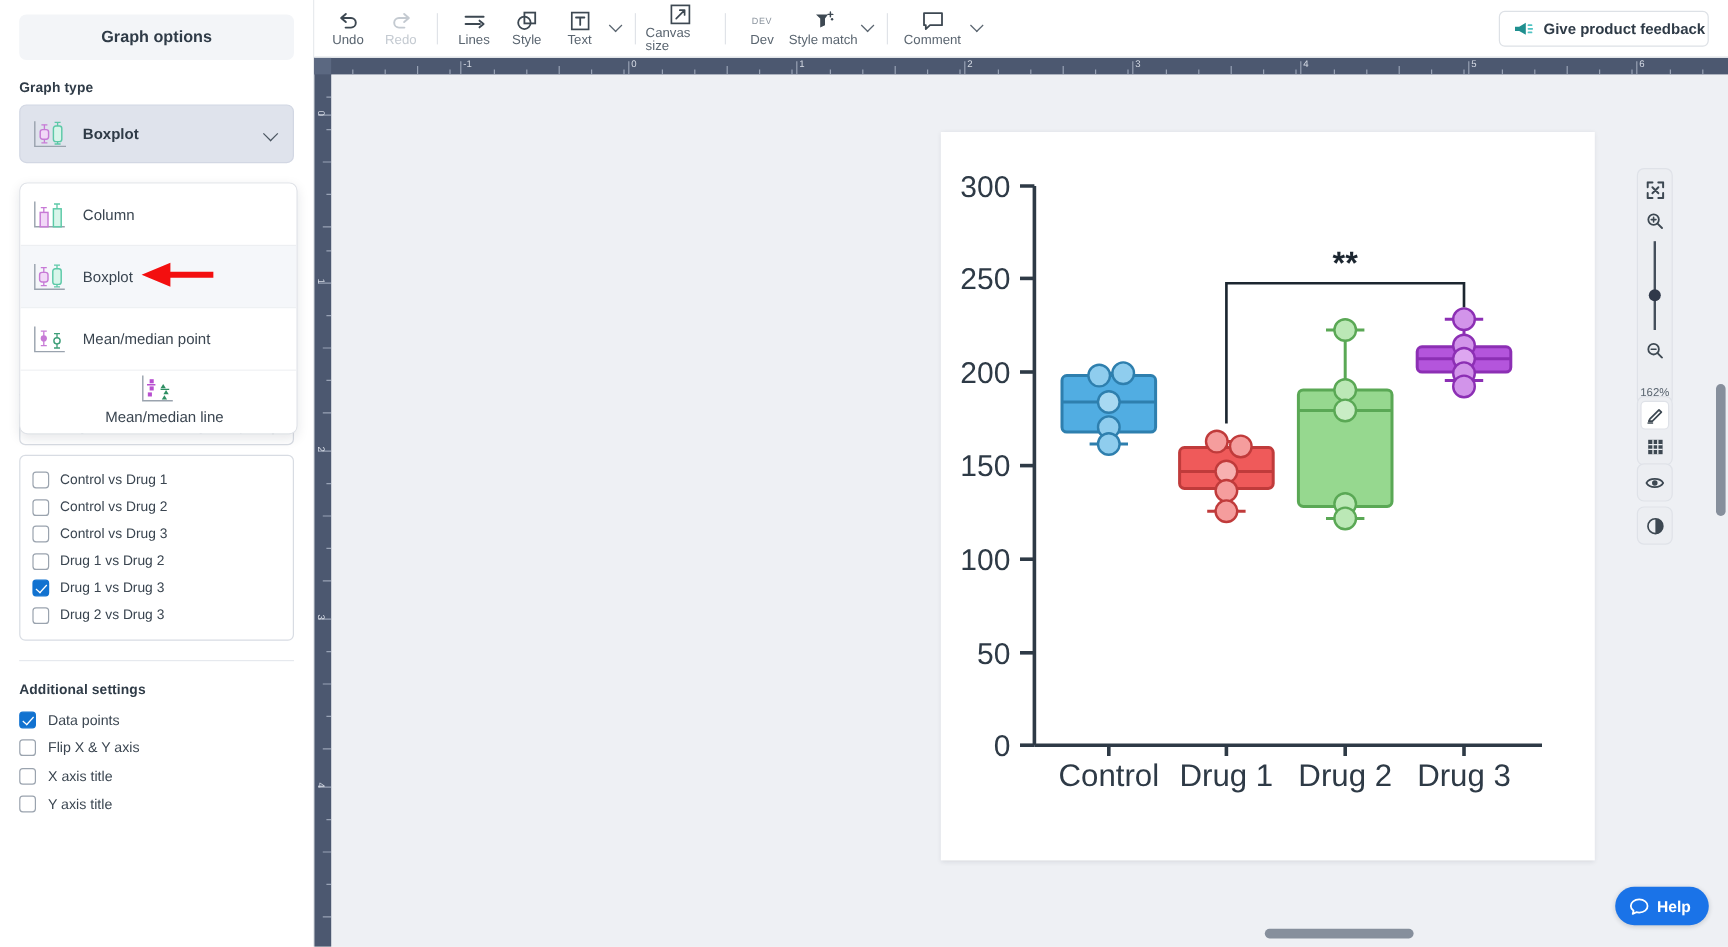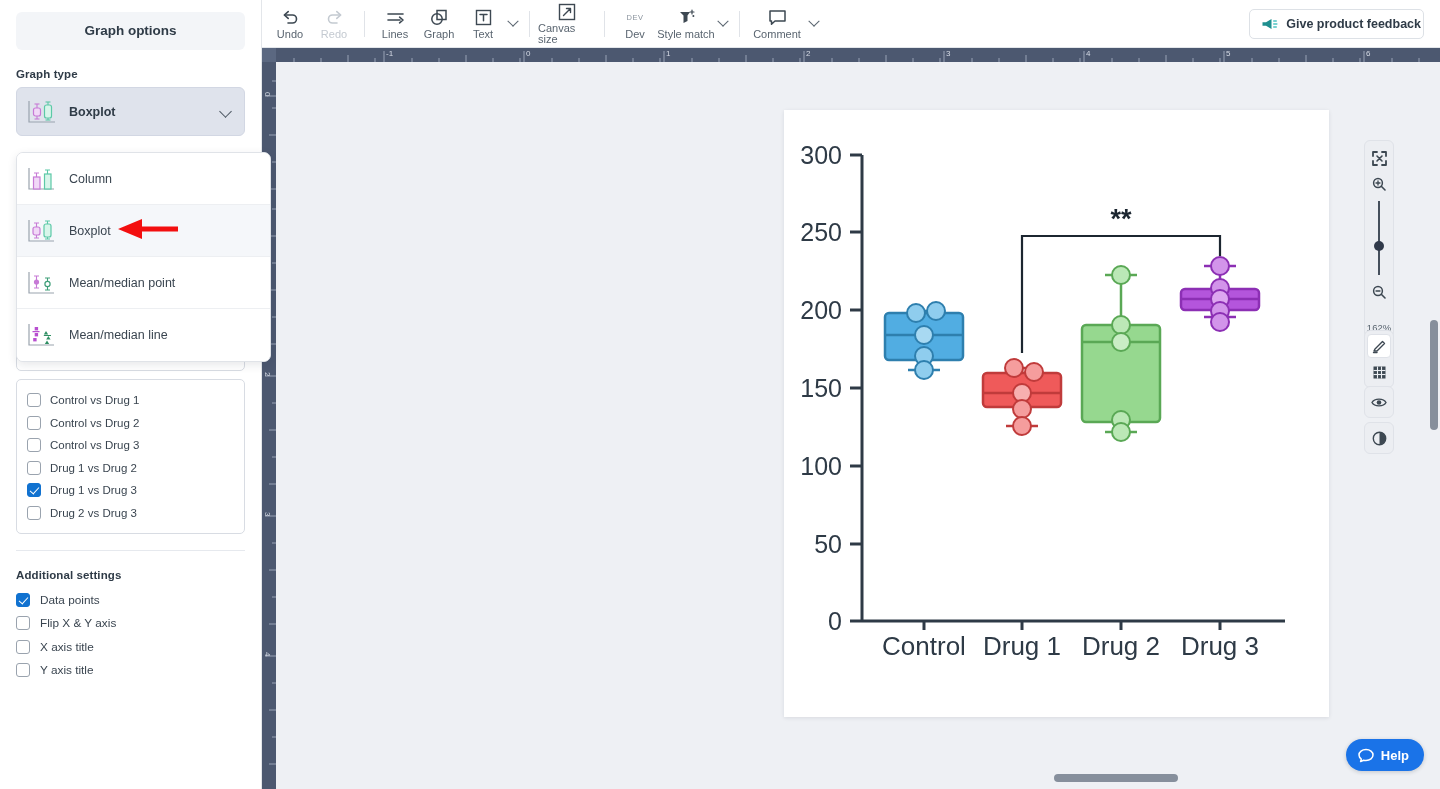--- a/index.html
+++ b/index.html
@@ -54,36 +54,36 @@
   .chev::after {
     content: ""; position: absolute; left: 3px; top: 3px;
     width: 8px; height: 8px;
     border-right: 1.7px solid #4a5560; border-bottom: 1.7px solid #4a5560;
     transform: rotate(45deg);
   }
 
   .dropdown {
     position: absolute;
     left: 16px; top: 152px;
-    width: 255px;
+    width: 232px;
     background: #ffffff;
     border: 1px solid #e0e3e8;
     border-radius: 7px;
     box-shadow: 0 3px 10px rgba(20,30,45,.10);
     z-index: 30;
     overflow: hidden;
   }
   .dd-item {
     height: 52px; display: flex; align-items: center;
     padding: 0 10px 0 8px;
     border-bottom: 1px solid #edeff2;
     cursor: pointer;
     background: #ffffff;
   }
-  .dd-item:last-child { border-bottom: none; }
+  .dd-item:last-child { border-bottom: none; flex-direction: column; }
   .dd-item.selected { background: #f5f7fa; }
   .dd-icon { width: 32px; height: 30px; flex: 0 0 32px; }
   .dd-label { margin-left: 12px; font-size: 12.5px; color: #3a4550; }
 
   .red-arrow {
     position: absolute;
     left: 116px; top: 216px;
     width: 62px; height: 26px;
     z-index: 40;
     pointer-events: none;
@@ -433,21 +433,21 @@
           </span>
           <span class="tb-txt">Lines</span>
         </div>
         <div class="tb-btn">
           <span class="tb-ico">
             <svg width="19" height="17" viewBox="0 0 19 17">
                 <rect x="7" y="1.5" width="9" height="9" stroke="currentColor" stroke-width="1.5" fill="none"></rect>
                 <circle cx="7" cy="10" r="5.2" stroke="currentColor" stroke-width="1.5" fill="none"></circle>
               </svg>
           </span>
-          <span class="tb-txt">Graph</span>
+          <span class="tb-txt">Style</span>
         </div>
         <div class="tb-btn">
           <span class="tb-ico">
             <svg width="17" height="17" viewBox="0 0 17 17">
                 <rect x="1.5" y="1.5" width="14" height="14" stroke="currentColor" stroke-width="1.4" fill="none"></rect>
                 <path d="M5 5.6 H12 M8.5 5.6 V11.8" stroke="currentColor" stroke-width="1.5" stroke-linecap="round"></path>
               </svg>
           </span>
           <span class="tb-txt">Text</span>
         </div>

